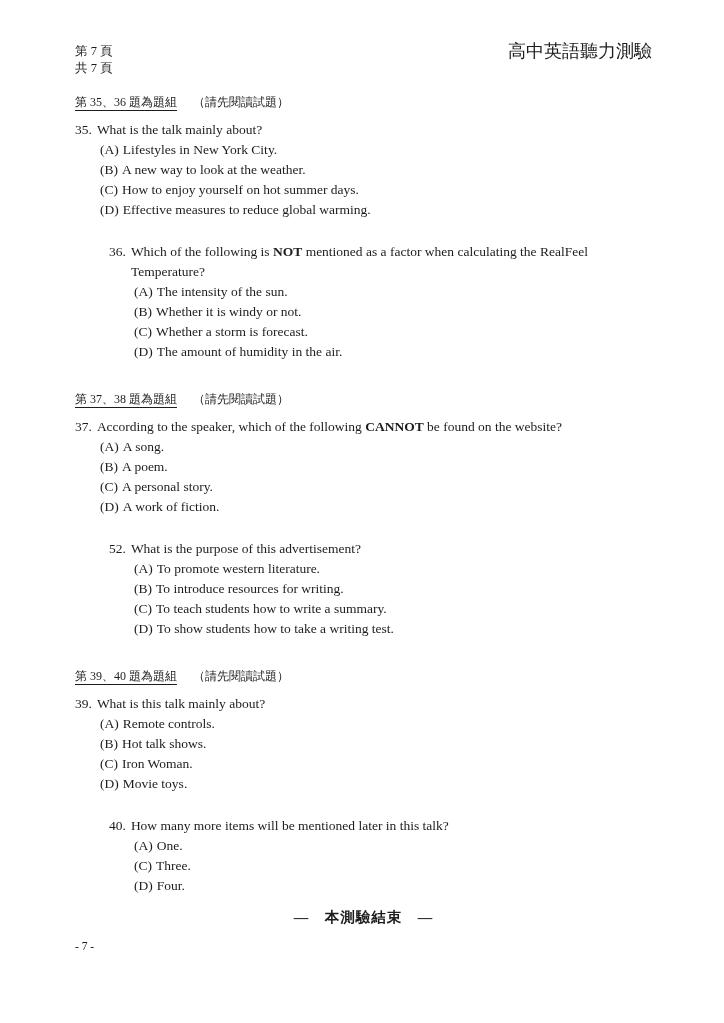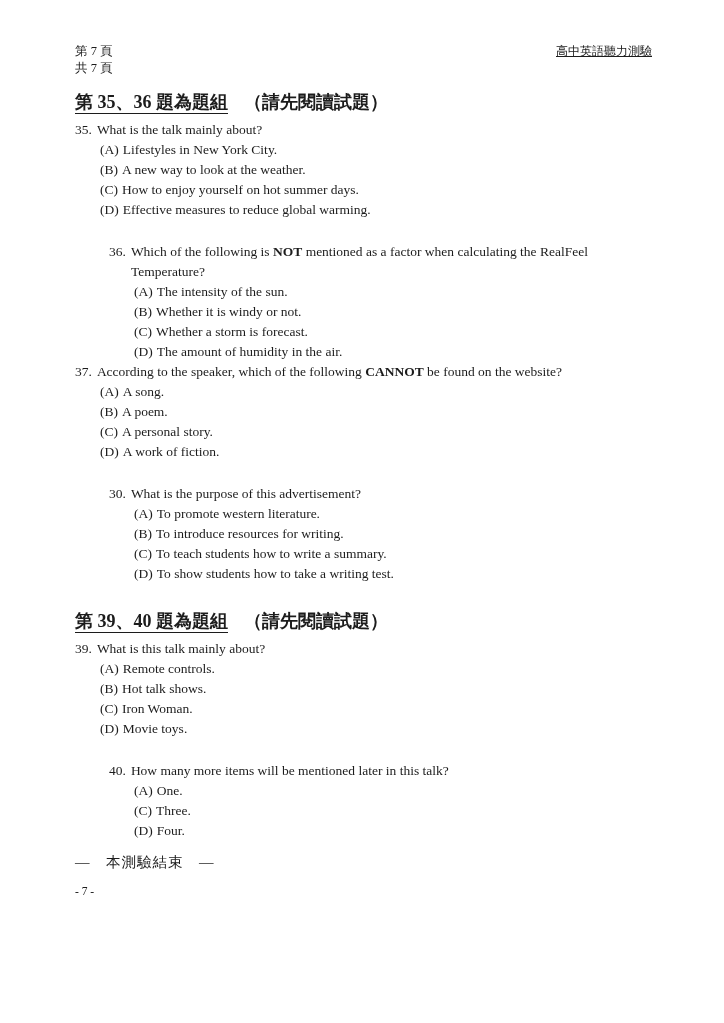--- a/index.html
+++ b/index.html
@@ -22,29 +22,29 @@
   }
   
   .doc-header {
     display: flex;
     justify-content: space-between;
     align-items: flex-start;
     font-size: 12.5px;
     line-height: 17px;
   }
   .doc-header .left-block div { white-space: pre; }
-  .doc-header .exam-title { font-size: 12px; text-decoration: underline; }
+  .doc-header .exam-title { font-size: 18px; }
 
   
   .group-header {
     margin-top: 27px;
     margin-bottom: 8px;
-    font-size: 18px;
+    font-size: 12px;
     line-height: 20px;
-    font-weight: bold;
+    font-weight: normal;
   }
   section.question-group:first-of-type .group-header { margin-top: 15px; }
   .g-title {
     border-bottom: 1.5px solid #1c1c1c;
     padding-bottom: 1px;
   }
   .g-note { margin-left: 16px; }
 
   
   .question {
@@ -59,23 +59,25 @@
   }
   .q-num { margin-right: 5px; }
   .q-bold { font-weight: bold; }
   .options { padding-left: 25px; }
   .option-line { line-height: 20px; }
   .opt-label { margin-right: 4px; }
 
   
   .end-notice {
     margin-top: 11px;
+    text-align: center;
     font-size: 14.5px;
     line-height: 20px;
     letter-spacing: 1px;
+    font-weight: bold;
   }
   .footer-page-number {
     margin-top: 12px;
     font-size: 11.5px;
     line-height: 15px;
   }
 </style>
 </head>
 <body>
 
@@ -105,31 +107,32 @@
           <div class="q-head"><span class="q-num">36.</span><span>Which of the following is </span><span class="q-bold">NOT</span><span> mentioned as a factor when calculating the RealFeel Temperature?</span></div>
           <div class="options">
             <div class="option-line"><span class="opt-label">(A)</span><span>The intensity of the sun.</span></div>
             <div class="option-line"><span class="opt-label">(B)</span><span>Whether it is windy or not.</span></div>
             <div class="option-line"><span class="opt-label">(C)</span><span>Whether a storm is forecast.</span></div>
             <div class="option-line"><span class="opt-label">(D)</span><span>The amount of humidity in the air.</span></div>
           </div>
         </div>
       </section>
       <section class="question-group">
+        <div class="group-header"><span class="g-title">第 37、38 題為題組</span><span class="g-note">（請先閱讀試題）</span></div>
         <div class="question">
           <div class="q-head"><span class="q-num">37.</span><span>According to the speaker, which of the following </span><span class="q-bold">CANNOT</span><span> be found on the website?</span></div>
           <div class="options">
             <div class="option-line"><span class="opt-label">(A)</span><span>A song.</span></div>
             <div class="option-line"><span class="opt-label">(B)</span><span>A poem.</span></div>
             <div class="option-line"><span class="opt-label">(C)</span><span>A personal story.</span></div>
             <div class="option-line"><span class="opt-label">(D)</span><span>A work of fiction.</span></div>
           </div>
         </div>
         <div class="question">
-          <div class="q-head"><span class="q-num">30.</span><span>What is the purpose of this advertisement?</span></div>
+          <div class="q-head"><span class="q-num">52.</span><span>What is the purpose of this advertisement?</span></div>
           <div class="options">
             <div class="option-line"><span class="opt-label">(A)</span><span>To promote western literature.</span></div>
             <div class="option-line"><span class="opt-label">(B)</span><span>To introduce resources for writing.</span></div>
             <div class="option-line"><span class="opt-label">(C)</span><span>To teach students how to write a summary.</span></div>
             <div class="option-line"><span class="opt-label">(D)</span><span>To show students how to take a writing test.</span></div>
           </div>
         </div>
       </section>
       <section class="question-group">
         <div class="group-header"><span class="g-title">第 39、40 題為題組</span><span class="g-note">（請先閱讀試題）</span></div>

